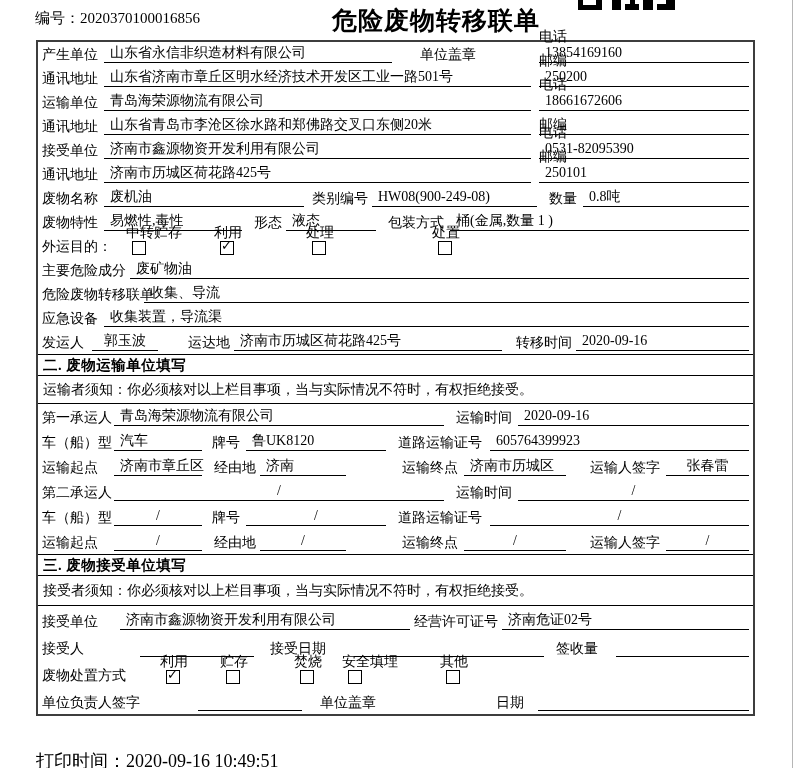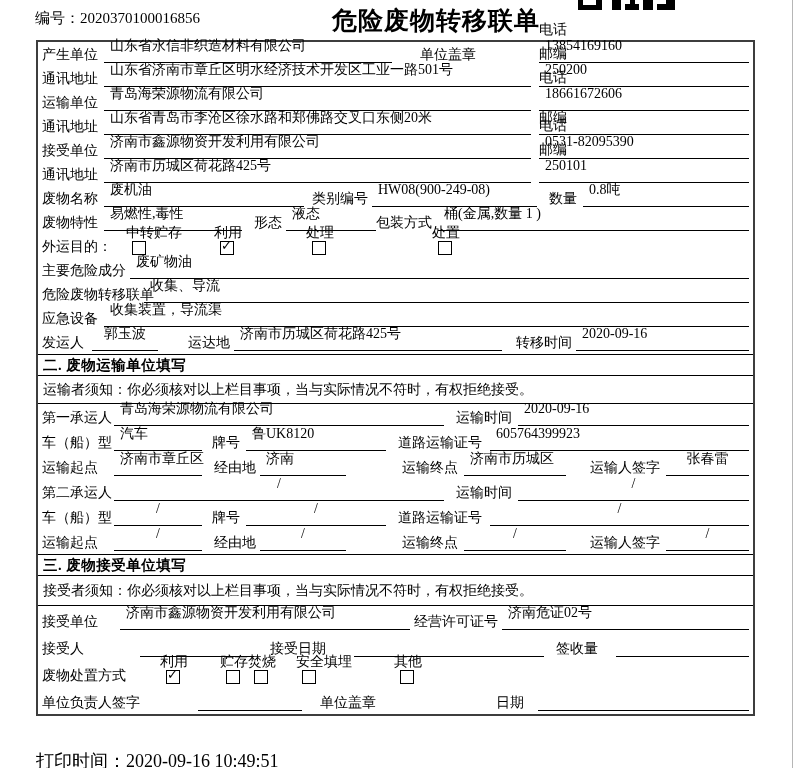--- a/index.html
+++ b/index.html
@@ -19,21 +19,21 @@
   .sec-title{height:20px;line-height:20px;font-size:14.5px;font-weight:bold;padding-left:5px;
     border-bottom:1px solid #000;letter-spacing:.5px;}
   .sec-title.mid{border-top:1px solid #000;}
   .notice{height:27px;line-height:27px;font-size:14px;padding-left:5px;border-bottom:1px solid #000;white-space:nowrap;}
   .row{display:flex;align-items:flex-end;padding:0 4px 3px 4px;box-sizing:border-box;font-size:14px;white-space:nowrap;}
   .s1 .row{height:24px;}
   .s2 .row{height:25px;justify-content:flex-end;}
   .s3 .row{height:27px;}
   .row span{line-height:16px;display:block;}
   .lbl{flex:none;}
-  .u{border-bottom:1px solid #000;flex:none;padding:0 0 8px 6px;box-sizing:border-box;overflow:visible;}
+  .u{border-bottom:1px solid #000;flex:none;padding:0 0 1px 6px;box-sizing:border-box;overflow:visible;}
   .u.f1{flex:1 1 auto;}
   .u.ctr{text-align:center;padding-left:0;}
   .rcol{flex:none;width:210px;display:flex;align-items:flex-end;}
   .rcol .lbl{width:36px;}
   .rcol .u{flex:1 1 auto;}
   .sp{flex:1 1 auto;}
   
   .cb{display:inline-block;width:12px;height:12px;border:1px solid #000;margin-left:6px;
       position:relative;vertical-align:-1px;flex:none;}
   .cb.checked::after{content:"✓";position:absolute;left:0px;top:-3px;font-size:13px;line-height:14px;}
@@ -128,21 +128,21 @@
       <span class="u" style="width:165px">HW08(900-249-08)</span>
       <span class="lbl" style="margin-left:12px;width:34px">数量</span>
       <span class="u f1">0.8吨</span>
     </div>
 
     <div class="row">
       <span class="lbl" style="width:62px">废物特性</span>
       <span class="u" style="width:138px">易燃性,毒性</span>
       <span class="lbl" style="margin-left:12px;width:32px">形态</span>
       <span class="u" style="width:90px">液态</span>
-      <span class="lbl" style="width:62px">包装方式</span>
+      <span class="lbl" style="margin-left:12px;width:62px">包装方式</span>
       <span class="u f1">桶(金属,数量 1 )</span>
     </div>
 
     <div class="row">
       <span class="lbl" style="width:78px">外运目的：</span>
       <span class="opt" style="margin-left:6px">
         <span class="lbl">中转贮存</span>
         <span class="cb"></span>
       </span>
       <span class="opt" style="margin-left:32px">
@@ -266,21 +266,21 @@
     <div class="row">
       <span class="lbl" style="width:90px">废物处置方式</span>
       <span class="opt" style="margin-left:28px">
         <span class="lbl">利用</span>
         <span class="cb checked"></span>
       </span>
       <span class="opt" style="margin-left:32px">
         <span class="lbl">贮存</span>
         <span class="cb"></span>
       </span>
-      <span class="opt" style="">
+      <span class="opt" style="margin-left:46px">
         <span class="lbl">焚烧</span>
         <span class="cb"></span>
       </span>
       <span class="opt" style="margin-left:20px">
         <span class="lbl">安全填埋</span>
         <span class="cb"></span>
       </span>
       <span class="opt" style="margin-left:42px">
         <span class="lbl">其他</span>
         <span class="cb"></span>

